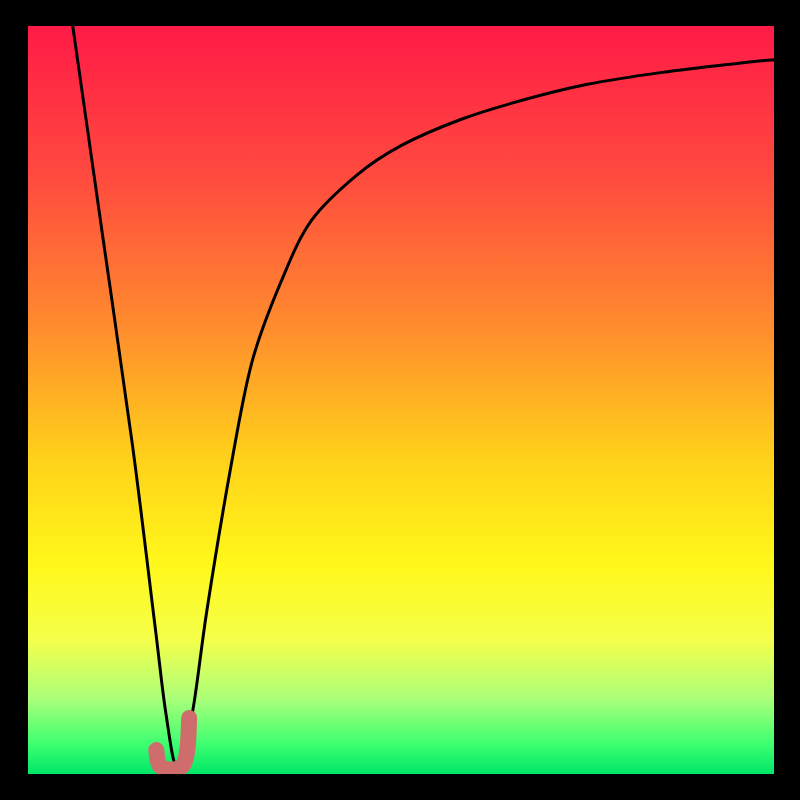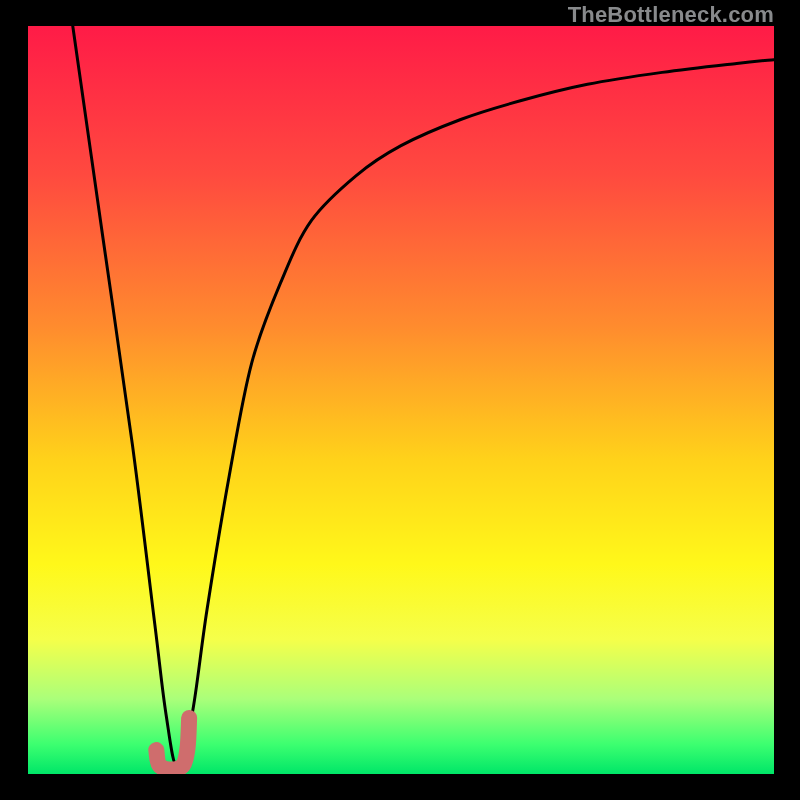--- a/index.html
+++ b/index.html
@@ -52,14 +52,13 @@
           <stop offset="82%" stop-color="#f5ff4a"></stop>
           <stop offset="90%" stop-color="#aaff7a"></stop>
           <stop offset="96%" stop-color="#3dff70"></stop>
           <stop offset="100%" stop-color="#00e668"></stop>
         </linearGradient>
     </defs>
     <rect x="0" y="0" width="746" height="748" fill="url(#bg-grad)"></rect>
     <path id="curve-path" fill="none" stroke="#000" stroke-width="3" stroke-linecap="round" stroke-linejoin="round" d="M 44.76 0 C 49.733333333333334 34.90666666666667 64.65333333333334 139.62666666666672 74.60000000000001 209.44000000000005 C 84.54666666666668 279.2533333333334 95.73666666666668 354.05333333333334 104.44000000000001 418.88 C 113.14333333333335 483.70666666666665 121.22500000000001 553.52 126.82000000000001 598.4 C 132.415 643.28 134.28 664.4733333333334 138.01 688.16 C 141.73999999999998 711.8466666666666 144.84833333333336 740.52 149.20000000000002 740.52 C 153.55166666666668 740.52 159.14666666666668 714.3399999999999 164.12 688.16 C 169.09333333333333 661.98 172.82333333333332 623.3333333333334 179.04 583.44 C 185.25666666666666 543.5466666666667 193.96 489.94000000000005 201.42000000000002 448.8 C 208.88000000000002 407.65999999999997 215.09666666666664 369.0133333333333 223.79999999999998 336.59999999999997 C 232.50333333333333 304.1866666666666 243.69333333333333 278.00666666666666 253.64000000000001 254.32 C 263.5866666666667 230.63333333333333 271.0466666666667 211.93333333333334 283.48 194.48000000000002 C 295.91333333333336 177.0266666666667 313.32 162.0666666666667 328.24 149.60000000000002 C 343.16 137.13333333333335 355.59333333333336 129.03000000000006 373 119.68000000000006 C 390.40666666666664 110.33000000000006 412.78666666666663 100.98000000000002 432.67999999999995 93.5 C 452.57333333333327 86.01999999999998 471.22333333333336 80.6593333333333 492.36 74.79999999999995 C 513.4966666666667 68.94066666666662 535.8766666666667 63.08133333333325 559.5 58.34399999999994 C 583.1233333333333 53.60666666666663 609.2333333333333 49.86666666666675 634.1 46.37600000000009 C 658.9666666666667 42.88533333333343 690.05 39.519333333333314 708.6999999999999 37.39999999999998 C 727.3499999999999 35.28066666666664 739.7833333333333 34.283333333333395 746 33.66000000000008"></path>
     <path id="marker-path" fill="none" stroke-linecap="round" stroke-linejoin="round" d="M 128.31199999999998 724.064 C 128.8093333333333 726.5573333333333 128.80933333333334 735.7826666666667 131.29600000000002 739.024 C 133.7826666666667 742.2653333333333 139.25333333333333 743.512 143.232 743.512 C 147.21066666666667 743.512 152.43266666666668 742.764 155.168 739.024 C 157.90333333333334 735.284 158.64933333333335 728.926 159.644 721.072 C 160.63866666666667 713.218 160.88733333333334 696.762 161.13600000000002 691.9" stroke="#cf6d6d" stroke-width="16"></path>
   </svg>
-  <div class="watermark">TheBottleneck.com</div>
 </div>
 
 </body></html>

